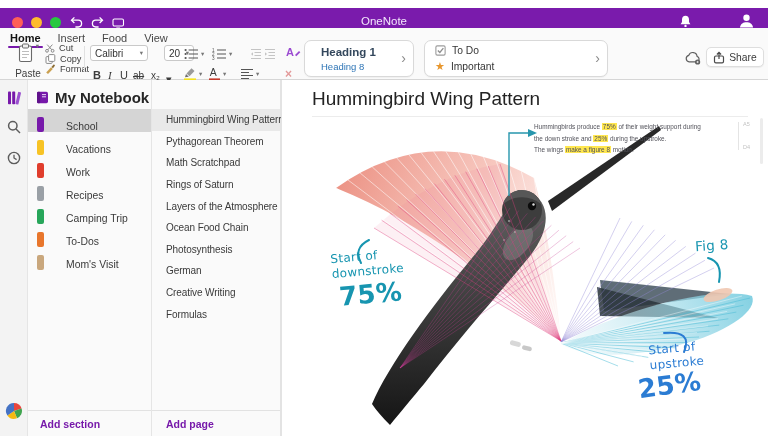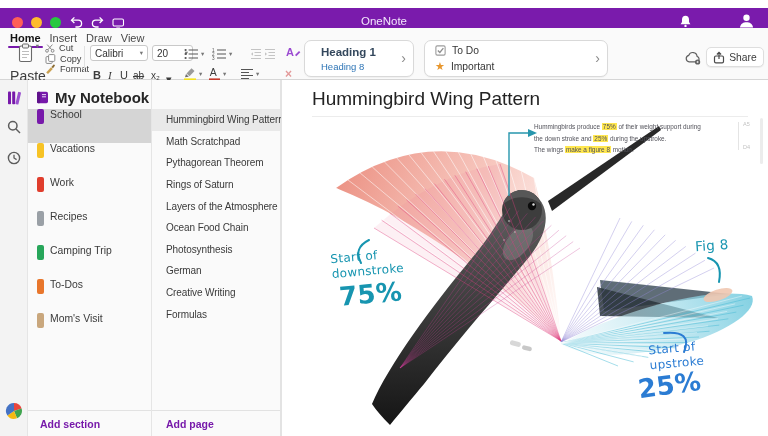--- a/index.html
+++ b/index.html
@@ -8,28 +8,28 @@
   #app{position:absolute;inset:0;width:768px;height:436px;background:#fff}
 
   
   .titlebar{position:absolute;left:0;top:8px;width:768px;height:28px;background:#7a1bac}
   .tl{position:absolute;top:9px;width:11px;height:11px;border-radius:50%}
   .titlebar .app-title{position:absolute;left:0;right:0;top:7px;text-align:center;font-size:11.5px;color:#f2e6fb}
   .tb-ic{position:absolute;top:7px}
 
   
   .ribbon{position:absolute;left:0;top:28px;width:768px;height:52px;background:#fafafa;border-bottom:1px solid #d6d6d6}
-  .tabs{position:absolute;left:9px;top:4px;display:flex;gap:7px}
+  .tabs{position:absolute;left:9px;top:4px;display:flex;gap:15px}
   .rtab{position:relative;font-size:11px;color:#474747;padding:0 1px 5px;cursor:default}
   .rtab.selected{color:#141414;font-weight:700}
   .rtab.selected::after{content:"";position:absolute;left:-1px;right:-1px;bottom:1px;height:2.4px;border-radius:2px;background:#7719aa}
   .chev{font-size:6.5px;color:#777;line-height:1}
   .vdiv{position:absolute;width:1px;background:#e1e1e1}
   .paste{position:absolute;left:6px;top:15px;width:44px;text-align:center}
-  .paste .lab{font-size:14px;color:#3e3e3e;margin-top:1px}
+  .paste .lab{font-size:10px;color:#3e3e3e;margin-top:1px}
   .cutgrp{position:absolute;left:45px;top:15px}
   .cutrow{display:flex;align-items:center;gap:4px;height:10.4px;font-size:9.2px;color:#3f3f3f}
   .selbox{position:absolute;height:16px;border:1px solid #c9c9c9;border-radius:3px;background:#fff;display:flex;align-items:center;justify-content:space-between;padding:0 4px;font-size:10px;color:#333}
   .t2{position:absolute;top:38px;height:15px;display:flex;align-items:flex-end;font-size:11px;color:#3c3c3c}
   .iconbtn{position:absolute;display:flex;align-items:center;gap:2px}
   .card{position:absolute;top:12px;height:37px;background:#fff;border:1px solid #d9d9d9;border-radius:7px;box-shadow:0 1px 1px rgba(0,0,0,.04)}
   .card .gchev{position:absolute;right:7px;top:9px;font-size:14px;color:#8a8a8a}
   .h1s{position:absolute;left:16px;top:5px;font-size:11.5px;font-weight:600;color:#33475c}
   .h2s{position:absolute;left:16px;top:20px;font-size:9.5px;color:#2e75b6}
   .tagrow{position:absolute;left:10px;display:flex;align-items:center;gap:6px;font-size:10.3px;color:#363636}
@@ -37,21 +37,21 @@
 
   
   .rail{position:absolute;left:0;top:80px;width:28px;height:356px;background:#f3f3f3;border-right:1px solid #e5e5e5}
   .rail .ric{position:absolute;left:7px}
 
   
   .sections{position:absolute;left:28px;top:80px;width:124px;height:356px;background:#fafafa;border-right:1px solid #e5e5e5;padding-top:29px}
   .pages{position:absolute;left:152px;top:80px;width:129px;height:356px;background:#fafafa;border-right:1px solid #e3e3e3;padding-top:29px}
   .nbhead{position:absolute;left:8px;top:9px;display:flex;align-items:center;gap:6px}
   .nbhead .nbl{font-size:15px;font-weight:700;color:#262626;white-space:nowrap}
-  .sec-row{height:34px;display:flex;align-items:flex-start;gap:6px;padding-left:9px}
+  .sec-row{height:23px;display:flex;align-items:flex-end;gap:22px;padding-left:9px}
   .sec-row.selected{background:#d5d5d5}
   .sec-swatch{width:7px;height:15px;border-radius:2px;flex:none}
   .sec-label{font-size:10.4px;color:#3a3a3a;white-space:nowrap}
   .page-row{height:21.6px;display:flex;align-items:center;padding-left:14px}
   .page-row.selected{background:#e9e9e9}
   .page-label{font-size:10px;color:#3a3a3a;white-space:nowrap;letter-spacing:-.1px}
   .panel-bottom{position:absolute;left:0;right:0;bottom:0;height:26px;border-top:1px solid #e2e2e2;display:flex;align-items:center}
   .addlink{font-size:10.5px;font-weight:600;color:#7719aa}
 
   
@@ -112,21 +112,21 @@
           <path d="M1.8 13.6 C2.6 9.9 5 8.7 8 8.7 C11 8.7 13.4 9.9 14.2 13.6 Z" fill="#fff"></path>
         </svg>
     </span>
   </div>
 
   <div class="ribbon">
     <div class="tabs">
 
     <div class="rtab selected">Home</div>
         <div class="rtab">Insert</div>
-        <div class="rtab">Draw</div>
+        <div class="rtab">Food</div>
         <div class="rtab">View</div>
       </div>
 
     <div class="paste">
       <span style="display:inline-flex;align-items:flex-start;gap:2px">
         <svg width="17" height="20" viewBox="0 0 17 20">
             <rect x="2.5" y="3" width="12" height="15.5" rx="1.6" fill="#fff" stroke="#6a6a6a" stroke-width="1.1"></rect>
             <rect x="5.5" y="1" width="6" height="4" rx="1" fill="#efefef" stroke="#6a6a6a" stroke-width="1"></rect>
             <path d="M5 8.5 h7 M5 11.5 h7 M5 14.5 h5" stroke="#bdbdbd" stroke-width="1"></path>
           </svg>
@@ -157,21 +157,21 @@
           </svg>
         <span>Format</span>
       </div>
     </div>
     <div class="vdiv" style="left:84px;top:18px;height:26px"></div>
 
     <div class="selbox" style="left:90px;top:17px;width:58px">
       <span>Calibri</span>
       <span class="chev">▾</span>
     </div>
-    <div class="selbox" style="left:152px;top:17px;width:41px">
+    <div class="selbox" style="left:164px;top:17px;width:30px">
       <span>20</span>
       <span class="chev">▾</span>
     </div>
     <div class="iconbtn" style="left:184px;top:20px">
       <svg width="15" height="12" viewBox="0 0 15 12">
           <g fill="#555">
             <circle cx="1.6" cy="2" r="1.1"></circle>
             <circle cx="1.6" cy="6" r="1.1"></circle>
             <circle cx="1.6" cy="10" r="1.1"></circle>
           </g>
@@ -360,25 +360,25 @@
   </div>
 
   <div class="pages">
     <div>
 
         <div class="page-row selected">
           <span class="page-label">Hummingbird Wing Pattern</span>
         </div>
 
         <div class="page-row">
+          <span class="page-label">Pythagorean Theorem</span>
+        </div>
+
+        <div class="page-row">
           <span class="page-label">Math Scratchpad</span>
-        </div>
-
-        <div class="page-row">
-          <span class="page-label">Pythagorean Theorem</span>
         </div>
 
         <div class="page-row">
           <span class="page-label">Rings of Saturn</span>
         </div>
 
 
         <div class="page-row">
           <span class="page-label">Layers of the Atmosphere</span>
         </div>

